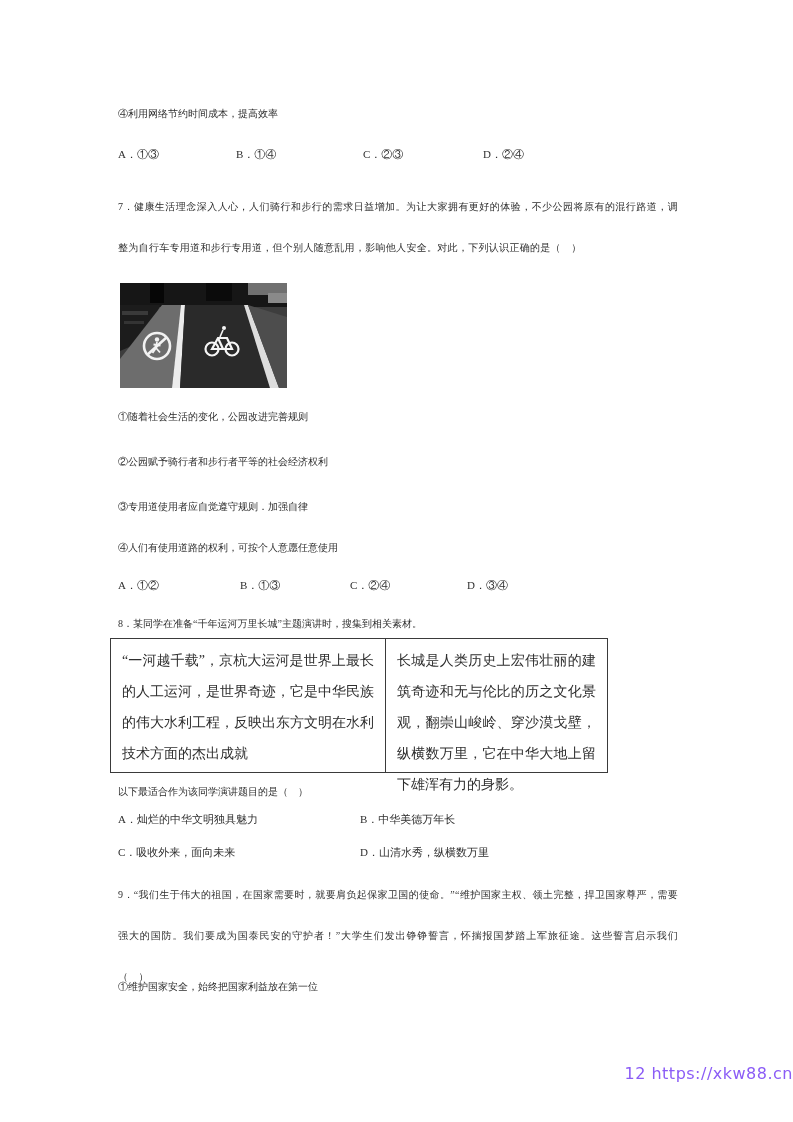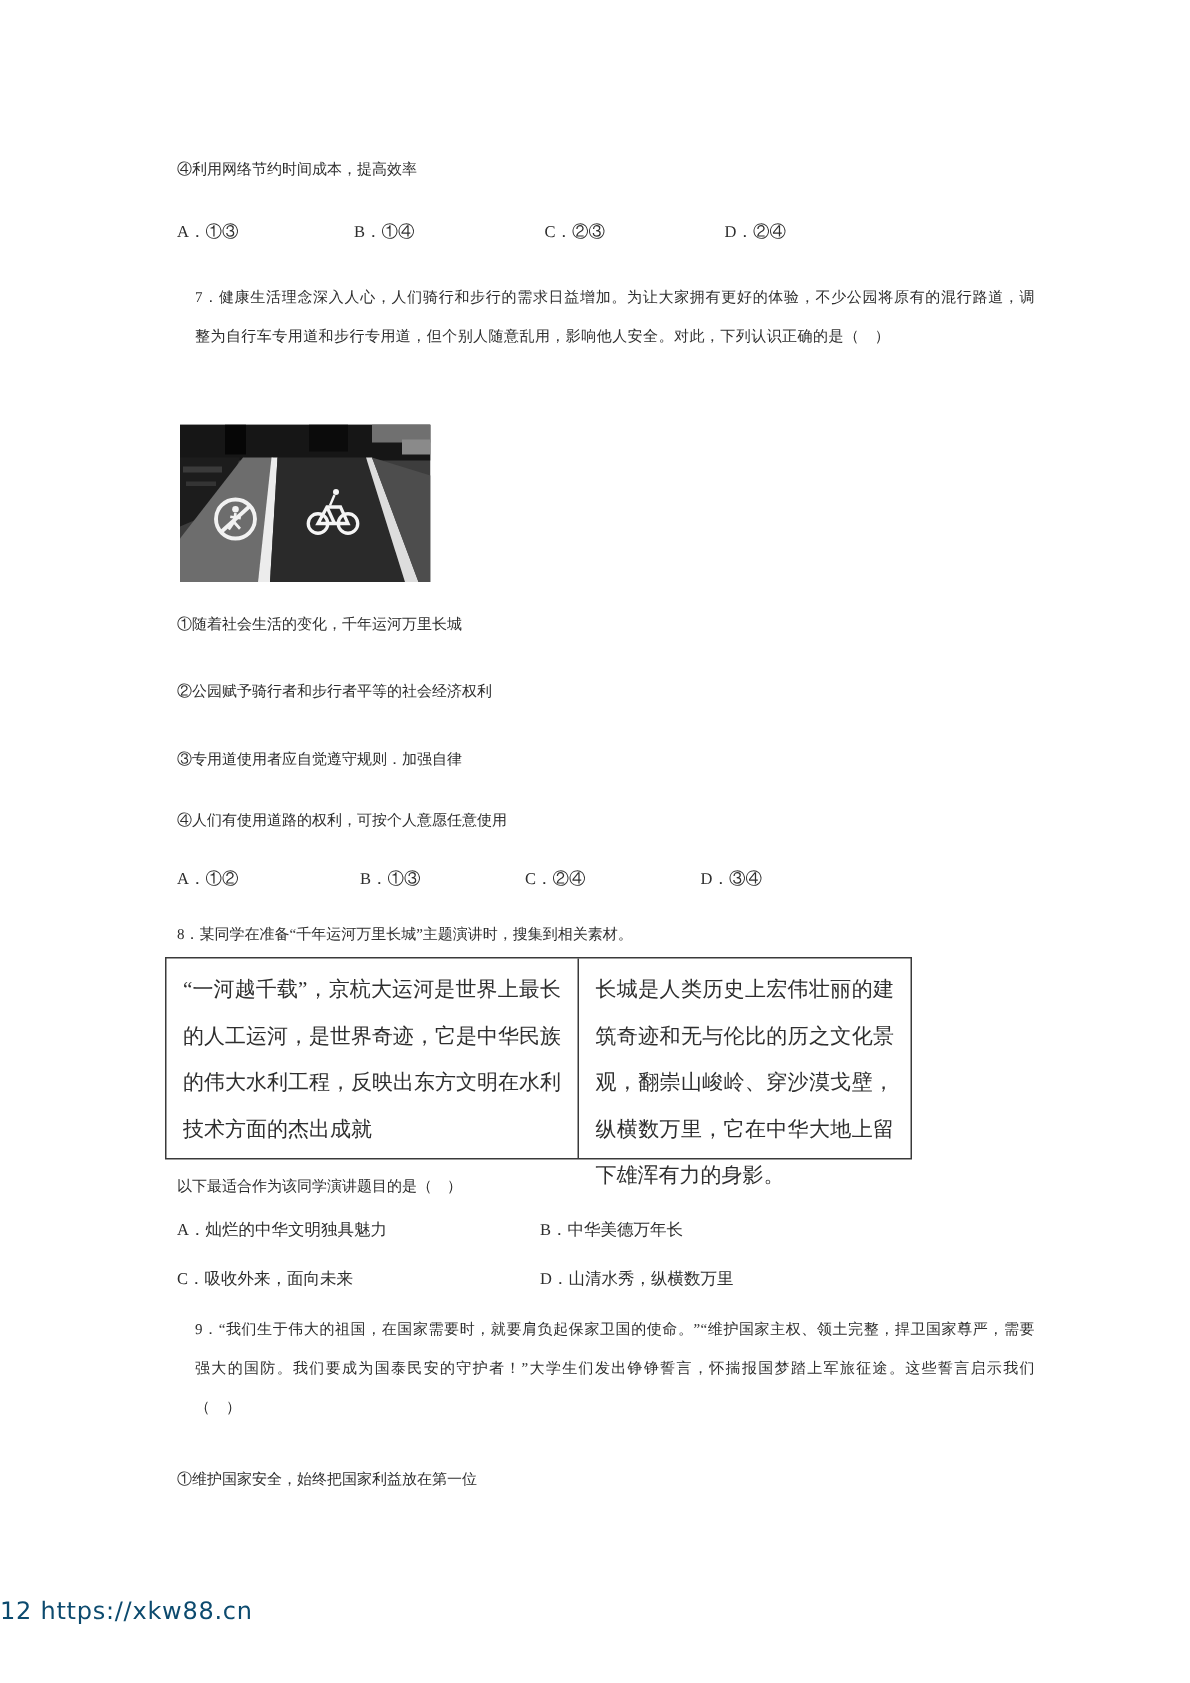--- a/index.html
+++ b/index.html
@@ -3,42 +3,42 @@
 <meta charset="utf-8">
 <style>
   html,body { margin:0; padding:0; background:#ffffff; }
   .page {
     position:relative; width:793px; height:1122px; background:#ffffff;
     font-family:"Liberation Serif","DejaVu Serif",serif;
     color:#2e2e2e; overflow:hidden;
   }
   .blk { position:absolute; left:118px; width:560px; font-size:10px; }
   .single { white-space:pre; line-height:20px; }
-  .para { text-align:justify; text-justify:inter-ideograph; line-height:26px; letter-spacing:0.3px;margin-left:12px; }
+  .para { text-align:justify; text-justify:inter-ideograph; line-height:41px; letter-spacing:0.3px; }
   .optrow { position:absolute; left:118px; width:600px; height:22px; }
   .opt { position:absolute; top:0; font-size:11px; white-space:pre; }
   .r1-0{left:0;} .r1-1{left:118px;} .r1-2{left:245px;} .r1-3{left:365px;}
   .r2-0{left:0;} .r2-1{left:122px;} .r2-2{left:232px;} .r2-3{left:349px;}
   .two-0{left:0;} .two-1{left:242px;}
   .qtable {
     position:absolute; left:110px; top:638px; width:498px; height:135px;
     border:1.5px solid #3a3a3a; box-sizing:border-box; display:flex;
   }
   .cell {
     box-sizing:border-box; padding:6px 11px 0 11px; font-size:14px;
     line-height:31px; text-align:justify; text-justify:inter-ideograph;
   }
   .cell-left { width:275px; border-right:1.5px solid #3a3a3a; }
   .cell-right { flex:1; }
   .photo { position:absolute; left:120px; top:283px; width:167px; height:105px; }
   .photo svg { display:block; }
   .footer {
-    position:absolute; top:1064px; left:0; width:100%; text-align:left;
+    position:absolute; top:1064px; left:0; width:100%; text-align:right;
     font-family:"DejaVu Sans","Liberation Sans",sans-serif;
-    font-size:16px; color:#0c4a6e; letter-spacing:0.5px;
+    font-size:16px; color:#8b5cf6; letter-spacing:0.5px;
   }
   .footer span { white-space:pre; }
 </style>
 </head>
 <body>
 
 <div class="page">
 
   <div class="blk single" style="top:104px">④利用网络节约时间成本，提高效率</div>
 
@@ -93,21 +93,21 @@
         <path d="M92,66 L98,55 L107,55 L112,66 Z"></path>
         <line x1="98" y1="55" x2="103" y2="66"></line>
       </g>
       <g stroke="#f5f5f5" fill="#f5f5f5" stroke-width="1.6">
         <circle cx="104" cy="45" r="2" stroke="none"></circle>
         <line x1="103" y1="47" x2="100" y2="54"></line>
       </g>
     </svg>
   </div>
 
-  <div class="blk single" style="top:407px">①随着社会生活的变化，千年运河万里长城</div>
+  <div class="blk single" style="top:407px">①随着社会生活的变化，公园改进完善规则</div>
   <div class="blk single" style="top:452px">②公园赋予骑行者和步行者平等的社会经济权利</div>
   <div class="blk single" style="top:497px">③专用道使用者应自觉遵守规则．加强自律</div>
   <div class="blk single" style="top:538px">④人们有使用道路的权利，可按个人意愿任意使用</div>
 
   <div class="optrow" style="top:578px">
     <span class="opt r2-0">A．①②</span>
     <span class="opt r2-1">B．①③</span>
     <span class="opt r2-2">C．②④</span>
     <span class="opt r2-3">D．③④</span>
   </div>

